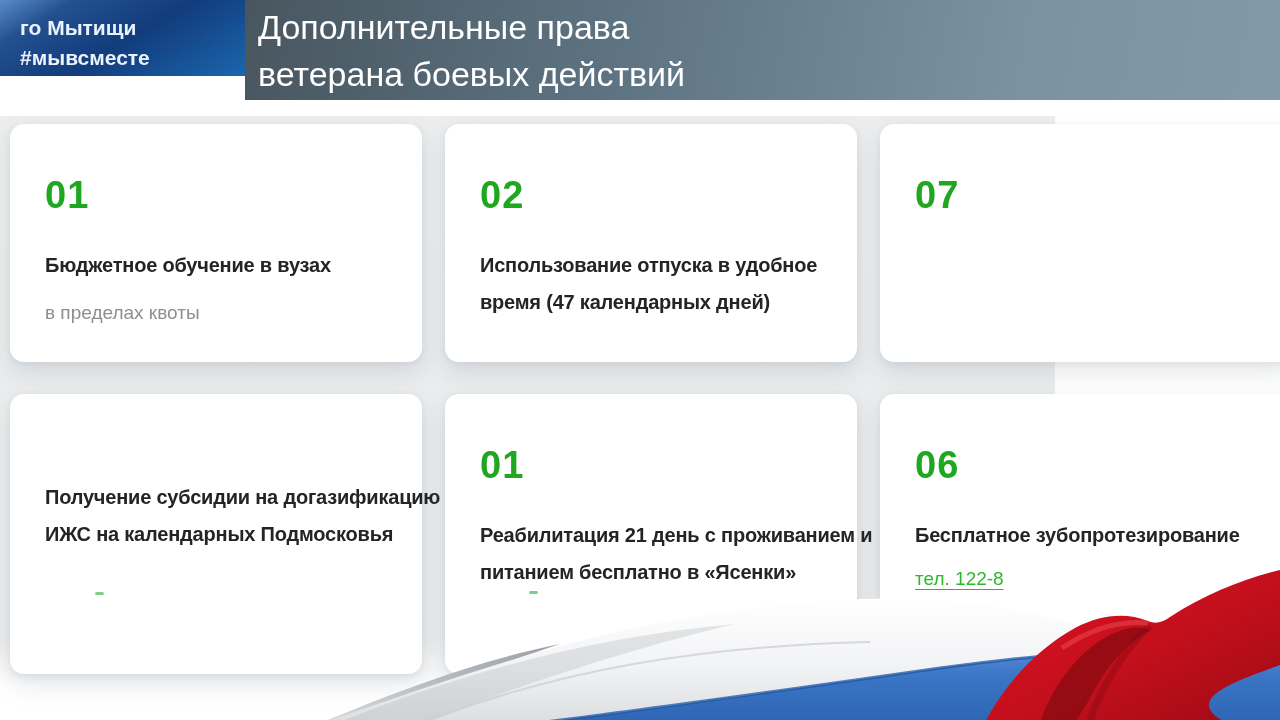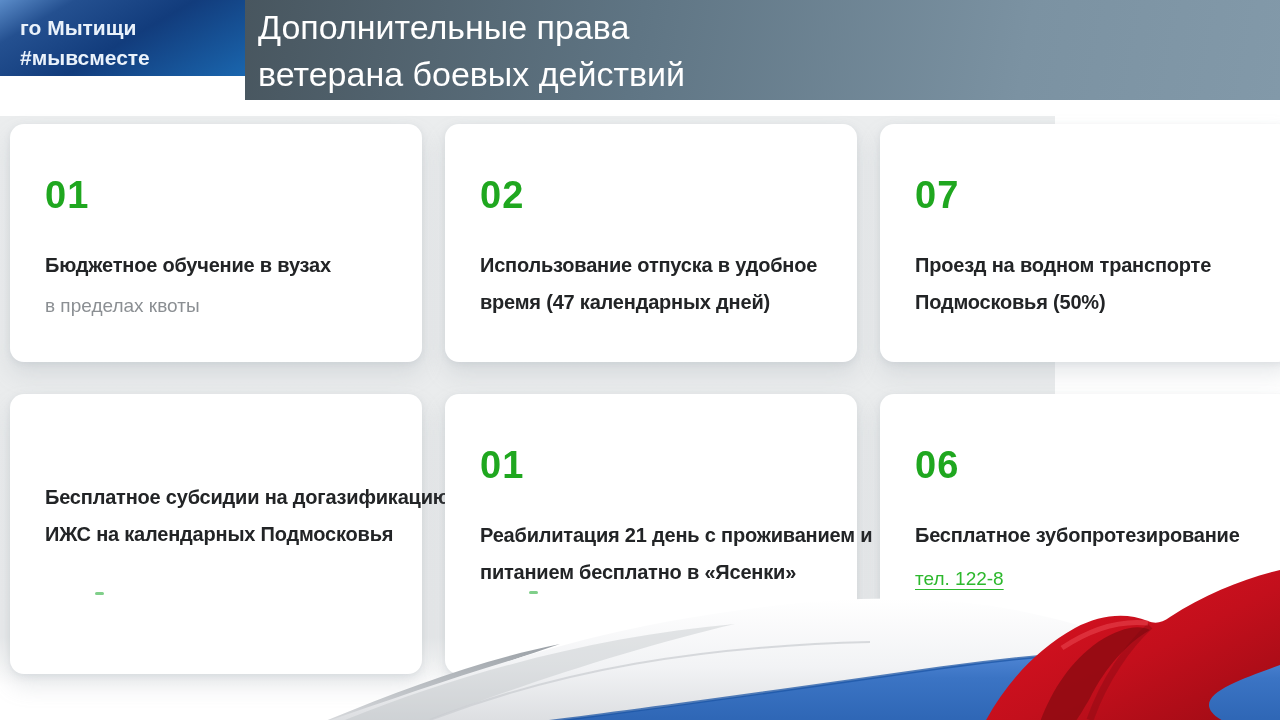--- a/index.html
+++ b/index.html
@@ -20,21 +20,21 @@
          background:linear-gradient(#ebedee 0%,#e9ebec 84%,#ffffff 92%,#ffffff 100%);}
   .grid{position:absolute;left:10px;top:8px;width:1294px;display:grid;
         grid-template-columns:412px 412px 412px;grid-template-rows:238px 280px;
         column-gap:23px;row-gap:32px;}
   .card{background:#ffffff;border-radius:14px;position:relative;box-sizing:border-box;
         padding:52px 20px 0 35px;
         box-shadow:0 12px 22px rgba(146,155,165,.22),0 2px 6px rgba(146,155,165,.16);}
   .num{font-size:38px;line-height:38px;font-weight:bold;color:var(--green,#1fa71f);letter-spacing:1px;}
   .card-title{margin-top:33px;font-size:20px;font-weight:bold;color:#222426;
               line-height:37px;letter-spacing:-.2px;white-space:nowrap;}
-  .card-sub{margin-top:11px;font-size:19px;color:#8b8f93;}
+  .card-sub{margin-top:18px;font-size:19px;color:#8b8f93;}
   .card-link{display:inline-block;margin-top:14px;font-size:19px;color:var(--link-green,#2db82d);
              text-decoration:underline;text-underline-offset:4px;cursor:pointer;}
   .remnant{position:absolute;width:9px;height:3px;border-radius:2px;background:#3cb54c;opacity:.65;z-index:1;}
 
   
   .flag{position:absolute;left:0;bottom:0;width:1280px;height:170px;z-index:5;pointer-events:none;}
 </style>
 </head>
 <body>
 
@@ -65,29 +65,25 @@
       <div class="card">
         <div class="num">02</div>
         <div class="card-title">
           <div>Использование отпуска в удобное</div>
           <div>время (47 календарных дней)</div>
         </div>
       </div>
 
       <div class="card">
         <div class="num">07</div>
-        <div class="card-title">
-          <div>Проезд на водном транспорте</div>
-          <div>Подмосковья (50%)</div>
-        </div>
       </div>
 
       <div class="card">
         <div class="card-title">
-          <div>Бесплатное субсидии на догазификацию</div>
+          <div>Получение субсидии на догазификацию</div>
           <div>ИЖС на календарных Подмосковья</div>
         </div>
       </div>
 
       <div class="card">
         <div class="num">01</div>
         <div class="card-title">
           <div>Реабилитация 21 день с проживанием и</div>
           <div>питанием бесплатно в «Ясенки»</div>
         </div>

